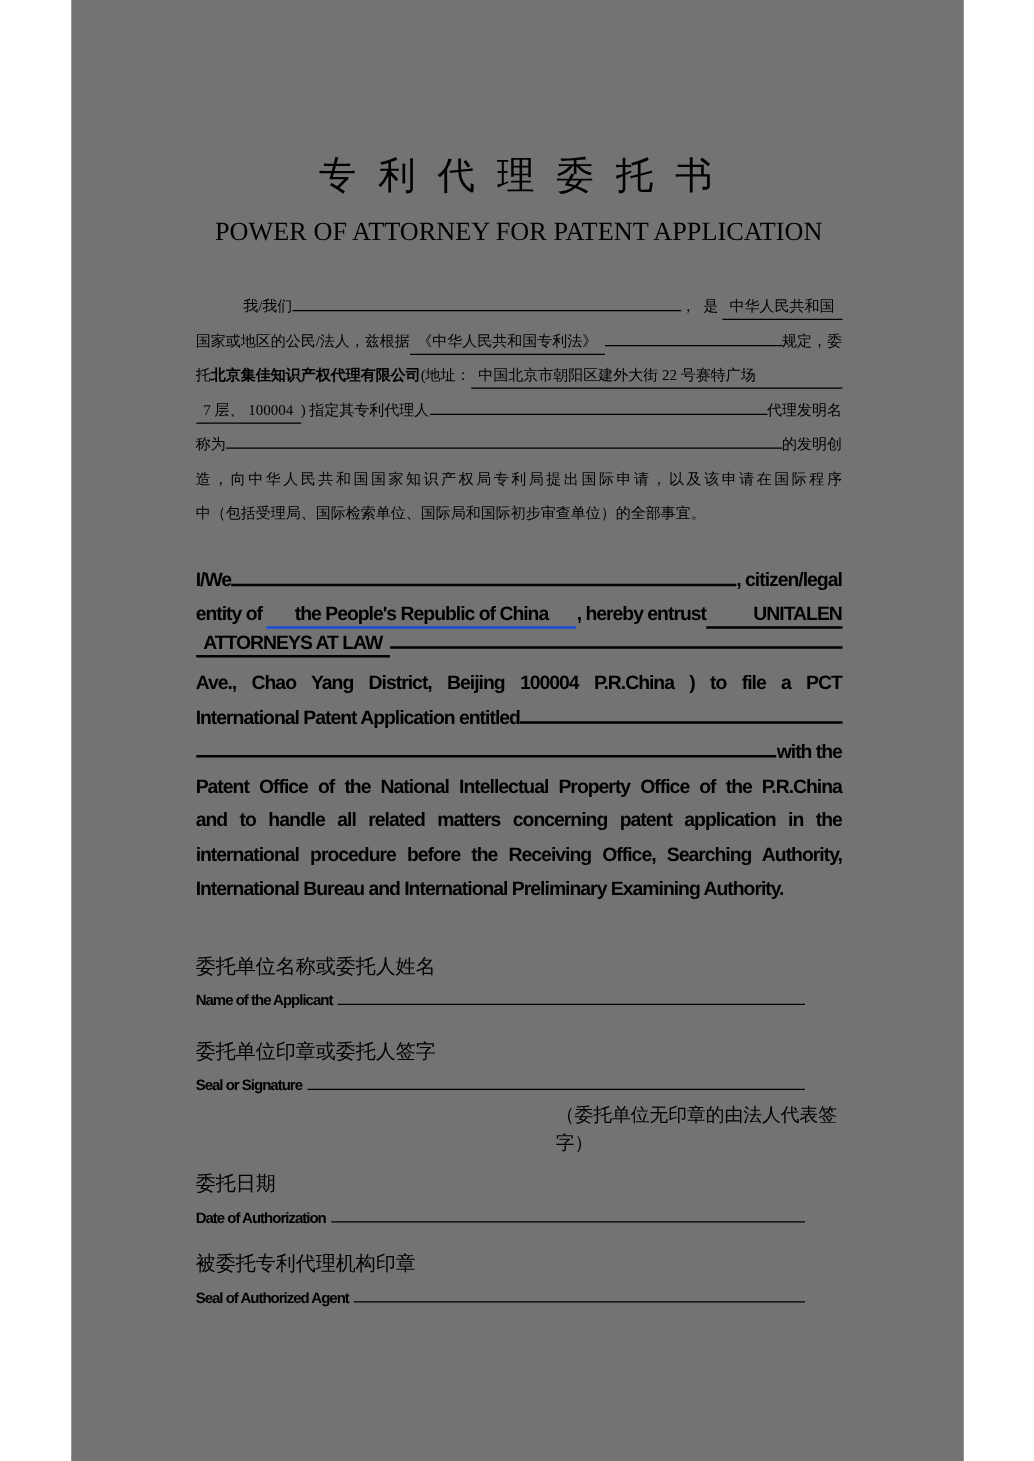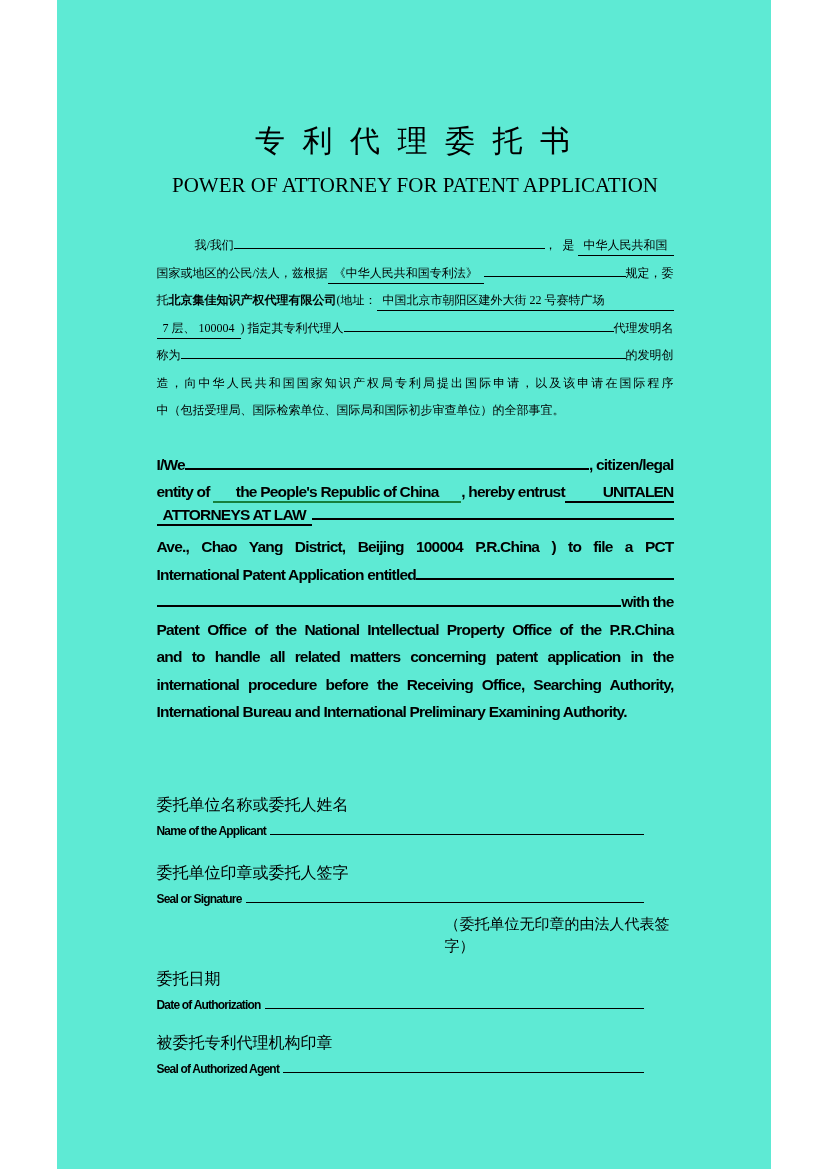--- a/index.html
+++ b/index.html
@@ -1,21 +1,21 @@
 <!DOCTYPE html>
 <html><head>
 <meta charset="utf-8">
 <style>
   html, body { margin: 0; padding: 0; background: #ffffff; }
   .page {
     position: relative;
     width: 714px;
     height: 1169px;
     margin: 0 auto;
-    background: #5eead4;
+    background: #737373;
     color: #000000;
     box-sizing: border-box;
     padding: 122px 97px 0 100px;
     font-family: "Liberation Serif", serif;
     overflow: hidden;
   }
   
   .title-zh {
     margin: 0;
     font-size: 30px;
@@ -73,34 +73,34 @@
     margin-top: 26px;
     font-family: "Liberation Sans", sans-serif;
     font-weight: 700;
     font-size: 15.5px;
     letter-spacing: -0.8px;
   }
   .en-para .blank { border-bottom-width: 2px; }
   .en-para .fillt { border-bottom-width: 2px; line-height: 18px; }
   .fill-center {
     flex: 1.2 1 auto;
-    border-bottom: 2px solid #15803d;
+    border-bottom: 2px solid #1d4ed8;
     text-align: center;
     line-height: 18px;
     white-space: pre;
   }
   .fill-right {
     flex: 1 1 auto;
     border-bottom: 2px solid #000;
     text-align: right;
     line-height: 18px;
     white-space: pre;
   }
   
-  .sections { margin-top: 67px; }
+  .sections { margin-top: 36px; }
   .section { margin-bottom: 16px; }
   .sec-label-zh { font-size: 16px; line-height: 24px; font-family: "Liberation Serif", serif; }
   .sec-row {
     display: flex;
     align-items: baseline;
     height: 28px;
     line-height: 28px;
     margin-right: 30px;
     font-family: "Liberation Sans", sans-serif;
     font-weight: 700;

